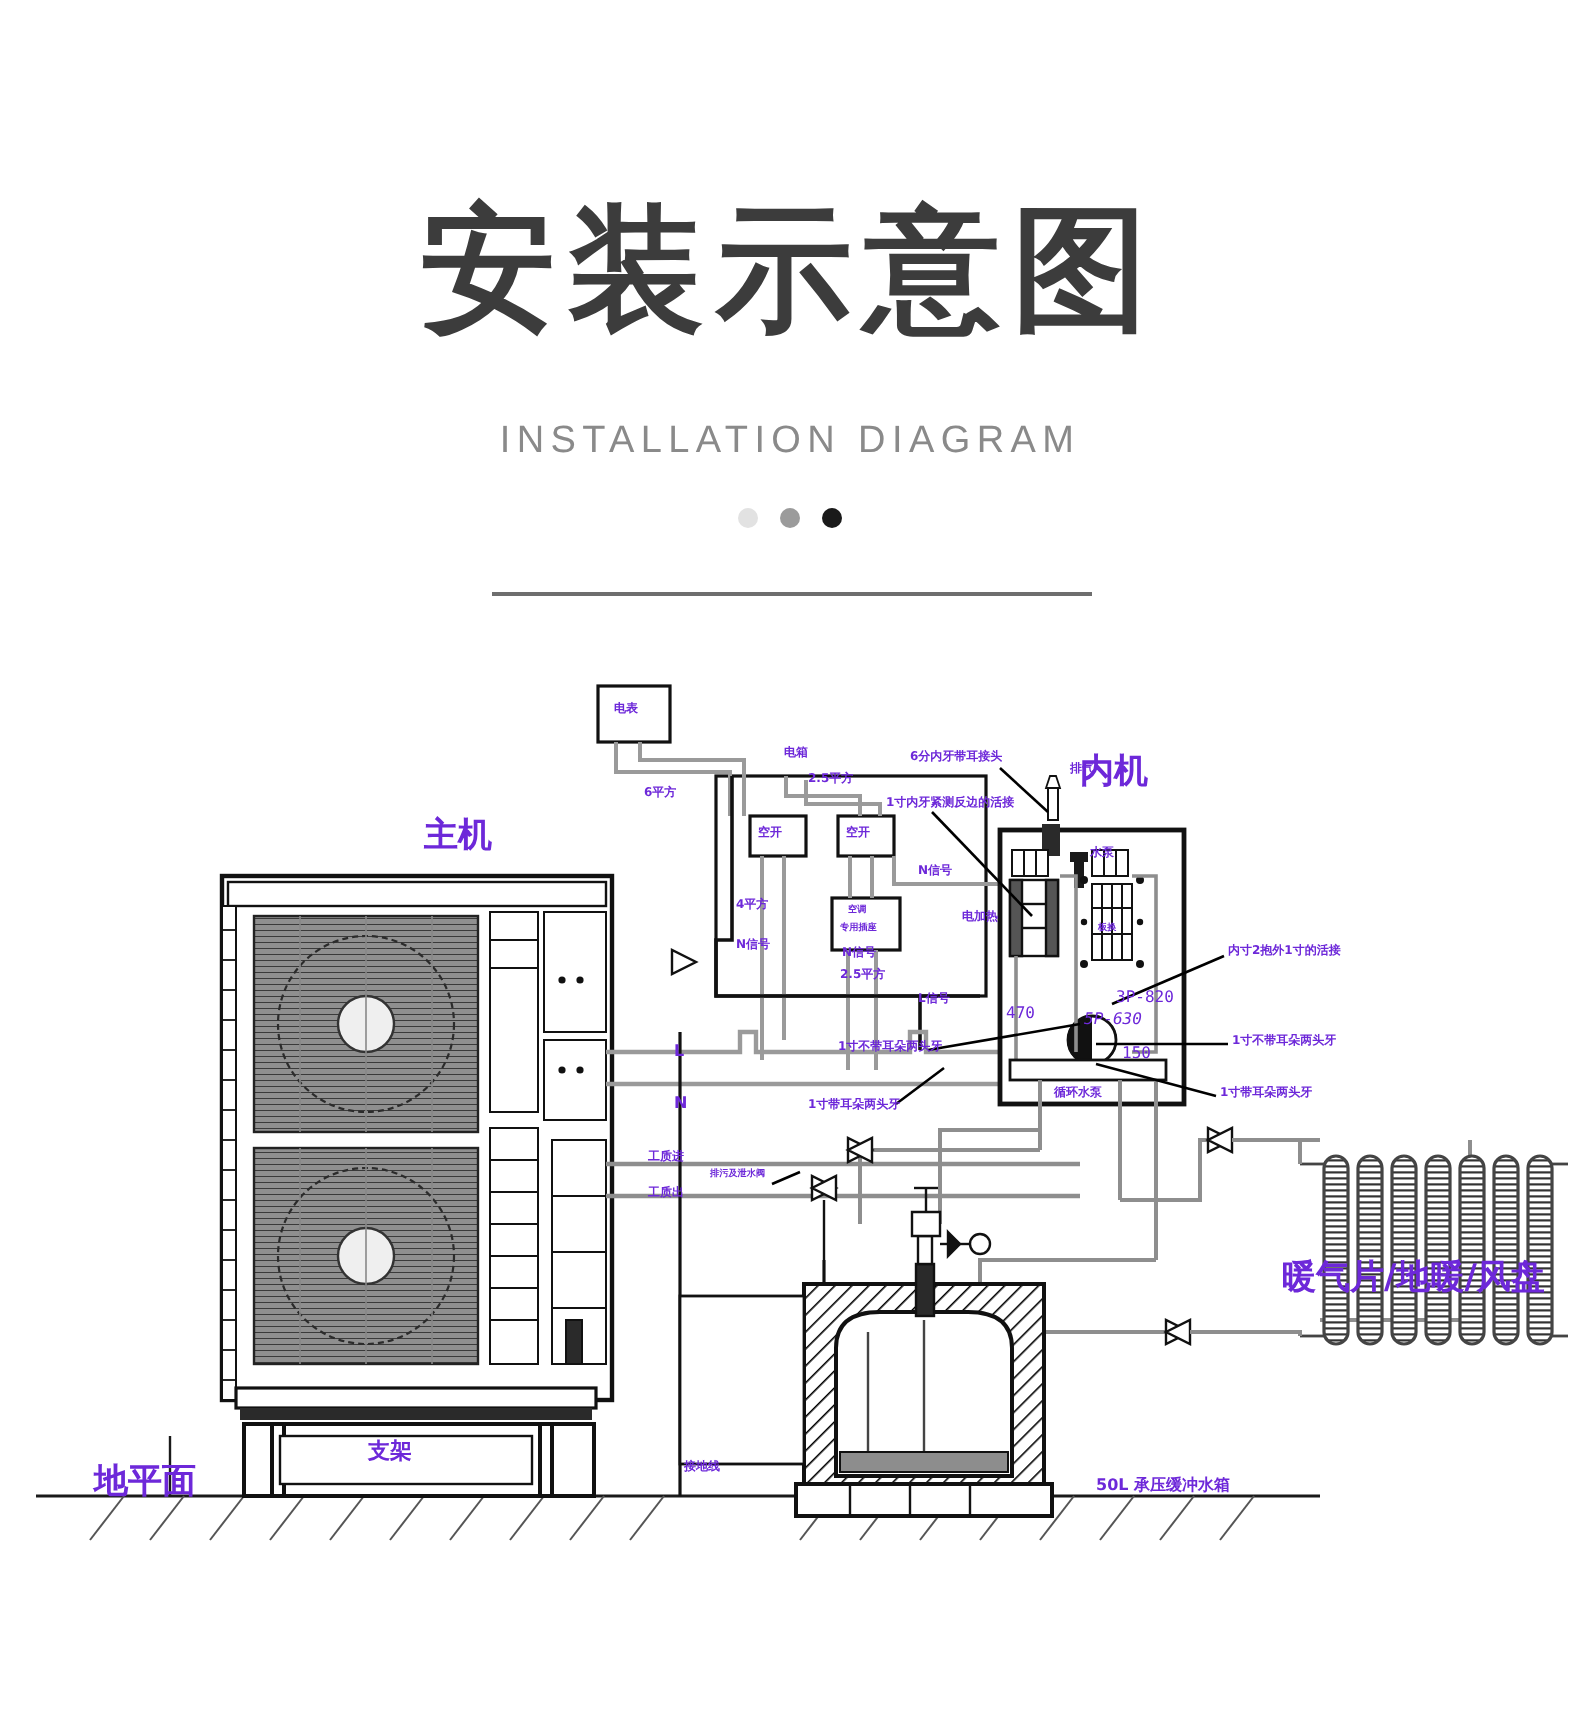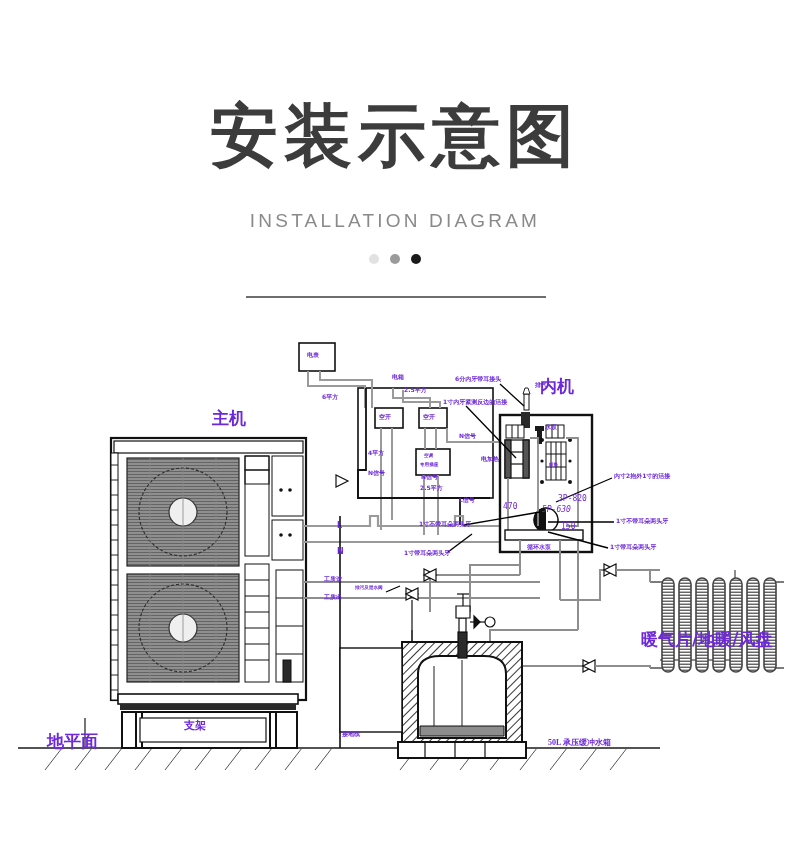--- a/index.html
+++ b/index.html
@@ -437,21 +437,21 @@
         <path d="M595 336 L650 336 L650 338"></path>
       </g>
     </svg>
 
     <div class="lbl lbl-big" style="left:212px; top:80px;">主机</div>
     <div class="lbl lbl-big" style="left:540px; top:48px;">内机</div>
     <div class="lbl lbl-big" style="left:641px; top:268px;margin-top:33px;">暖气片/地暖/风盘</div>
     <div class="lbl lbl-big" style="left:23px;  top:403px;margin-left:24px;">地平面</div>
     <div class="lbl lbl-mid" style="left:184px; top:390px;">支架</div>
     <div class="lbl lbl-xs" style="left:342px; top:401px;">接地线</div>
-    <div class="lbl lbl-sm" style="left:548px; top:409px;font-family:Liberation Serif, serif;">50L 承压缓冲水箱</div>
+    <div class="lbl lbl-sm" style="left:548px; top:409px;">50L 承压缓冲水箱</div>
 
     <div class="lbl lbl-xs" style="left:307px; top:22px;">电表</div>
     <div class="lbl lbl-xs" style="left:392px; top:44px;">电箱</div>
     <div class="lbl lbl-xs" style="left:322px; top:64px;">6平方</div>
     <div class="lbl lbl-xs" style="left:404px; top:57px;">2.5平方</div>
     <div class="lbl lbl-xs" style="left:368px; top:120px;">4平方</div>
     <div class="lbl lbl-xs" style="left:420px; top:155px;">2.5平方</div>
     <div class="lbl lbl-xs" style="left:379px; top:84px;">空开</div>
     <div class="lbl lbl-xs" style="left:423px; top:84px;">空开</div>
     <div class="lbl lbl-tiny" style="left:424px; top:124px;">空调</div>

